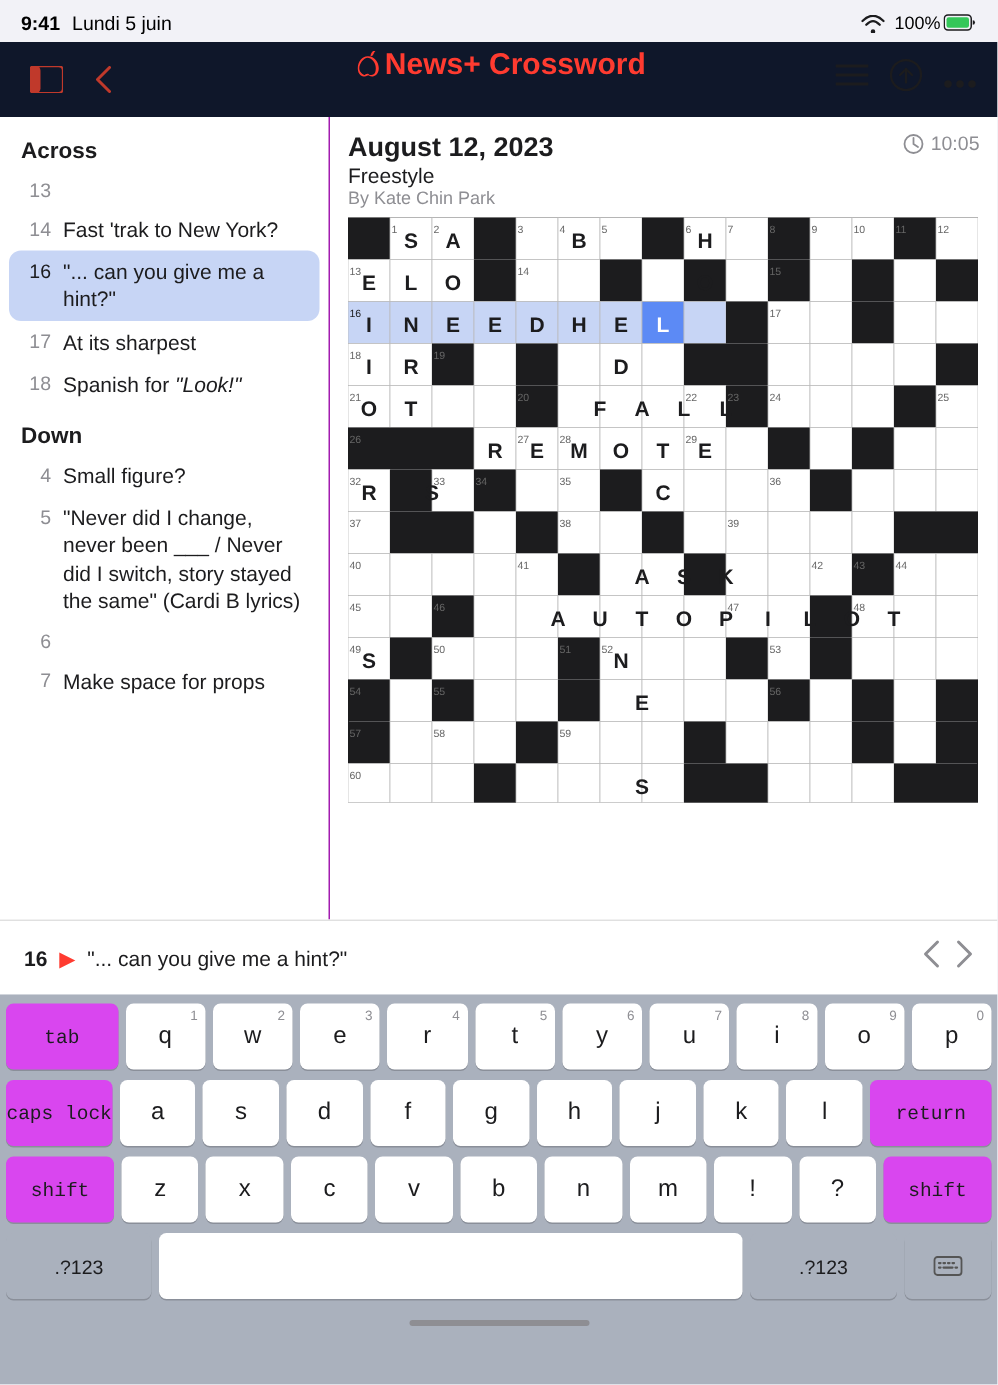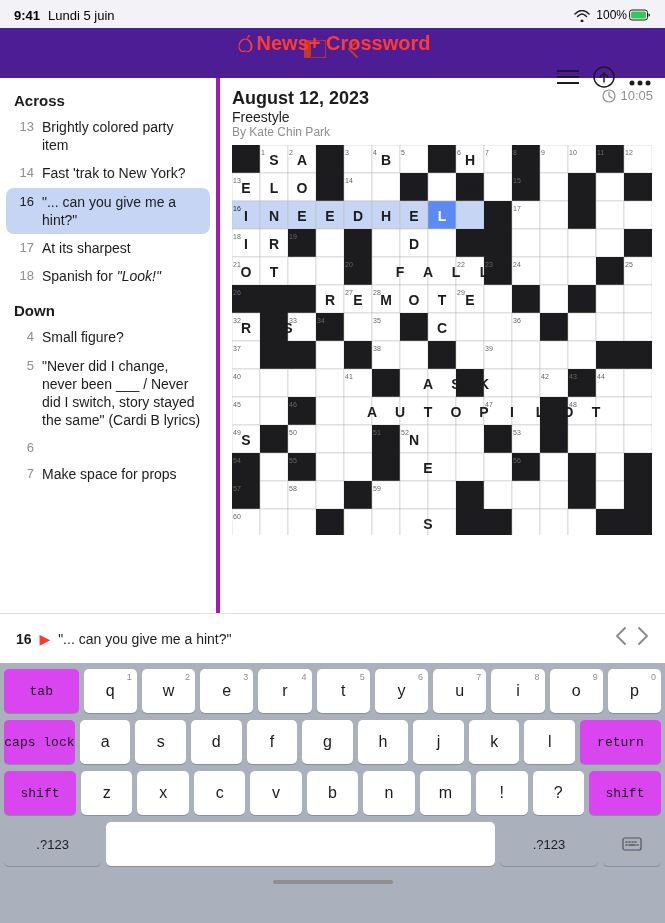--- a/index.html
+++ b/index.html
@@ -19,26 +19,24 @@
       align-items: center;
       padding: 4px 14px 2px;
       background: #f2f2f7;
       height: 28px;
       gap: 46px;
     }
 
     
     .nav-bar {
       display: flex;
-      align-items: center;
       padding: 4px 14px;
-      background: #4c1d95;
+      background: #0f172a;
       height: 50px;
       position: relative;
-      flex-direction: column;
     }
     .nav-left { display: flex; align-items: center; gap: 6px; }
     .nav-sidebar-btn {
       width: 34px; height: 34px;
       border: none; background: transparent;
       cursor: pointer; display: flex; align-items: center; justify-content: center;
       border-radius: 8px;
     }
     .nav-back-btn {
       width: 30px; height: 30px;
@@ -63,21 +61,21 @@
       height: calc(923px - 28px - 50px - 50px - 260px);
       overflow: hidden;
     }
 
     
     .clue-list {
       width: 220px;
       background: #fff;
       overflow-y: auto;
       padding: 10px 0;
-      border-right: 4px solid #a21caf;
+      border-right: 1px solid #a21caf;
       flex-shrink: 0;
     }
     .clue-section-header {
       font-size: 15px; font-weight: 700;
       padding: 4px 14px 4px;
       color: #1c1c1e;
     }
     .clue-item {
       display: flex;
       align-items: flex-start;
@@ -277,21 +275,20 @@
   </div>
 </div>
 
 <div class="main-area">
 
   <div class="clue-list">
     <div class="clue-section-header">Across</div>
 
     <div class="clue-item">
       <span class="clue-num">13</span>
-      <span class="clue-text">Brightly colored party item</span>
     </div>
     <div class="clue-item">
       <span class="clue-num">14</span>
       <span class="clue-text">Fast 'trak to New York?</span>
     </div>
     <div class="clue-item active">
       <span class="clue-num">16</span>
       <span class="clue-text">"... can you give me a hint?"</span>
     </div>
     <div class="clue-item">

